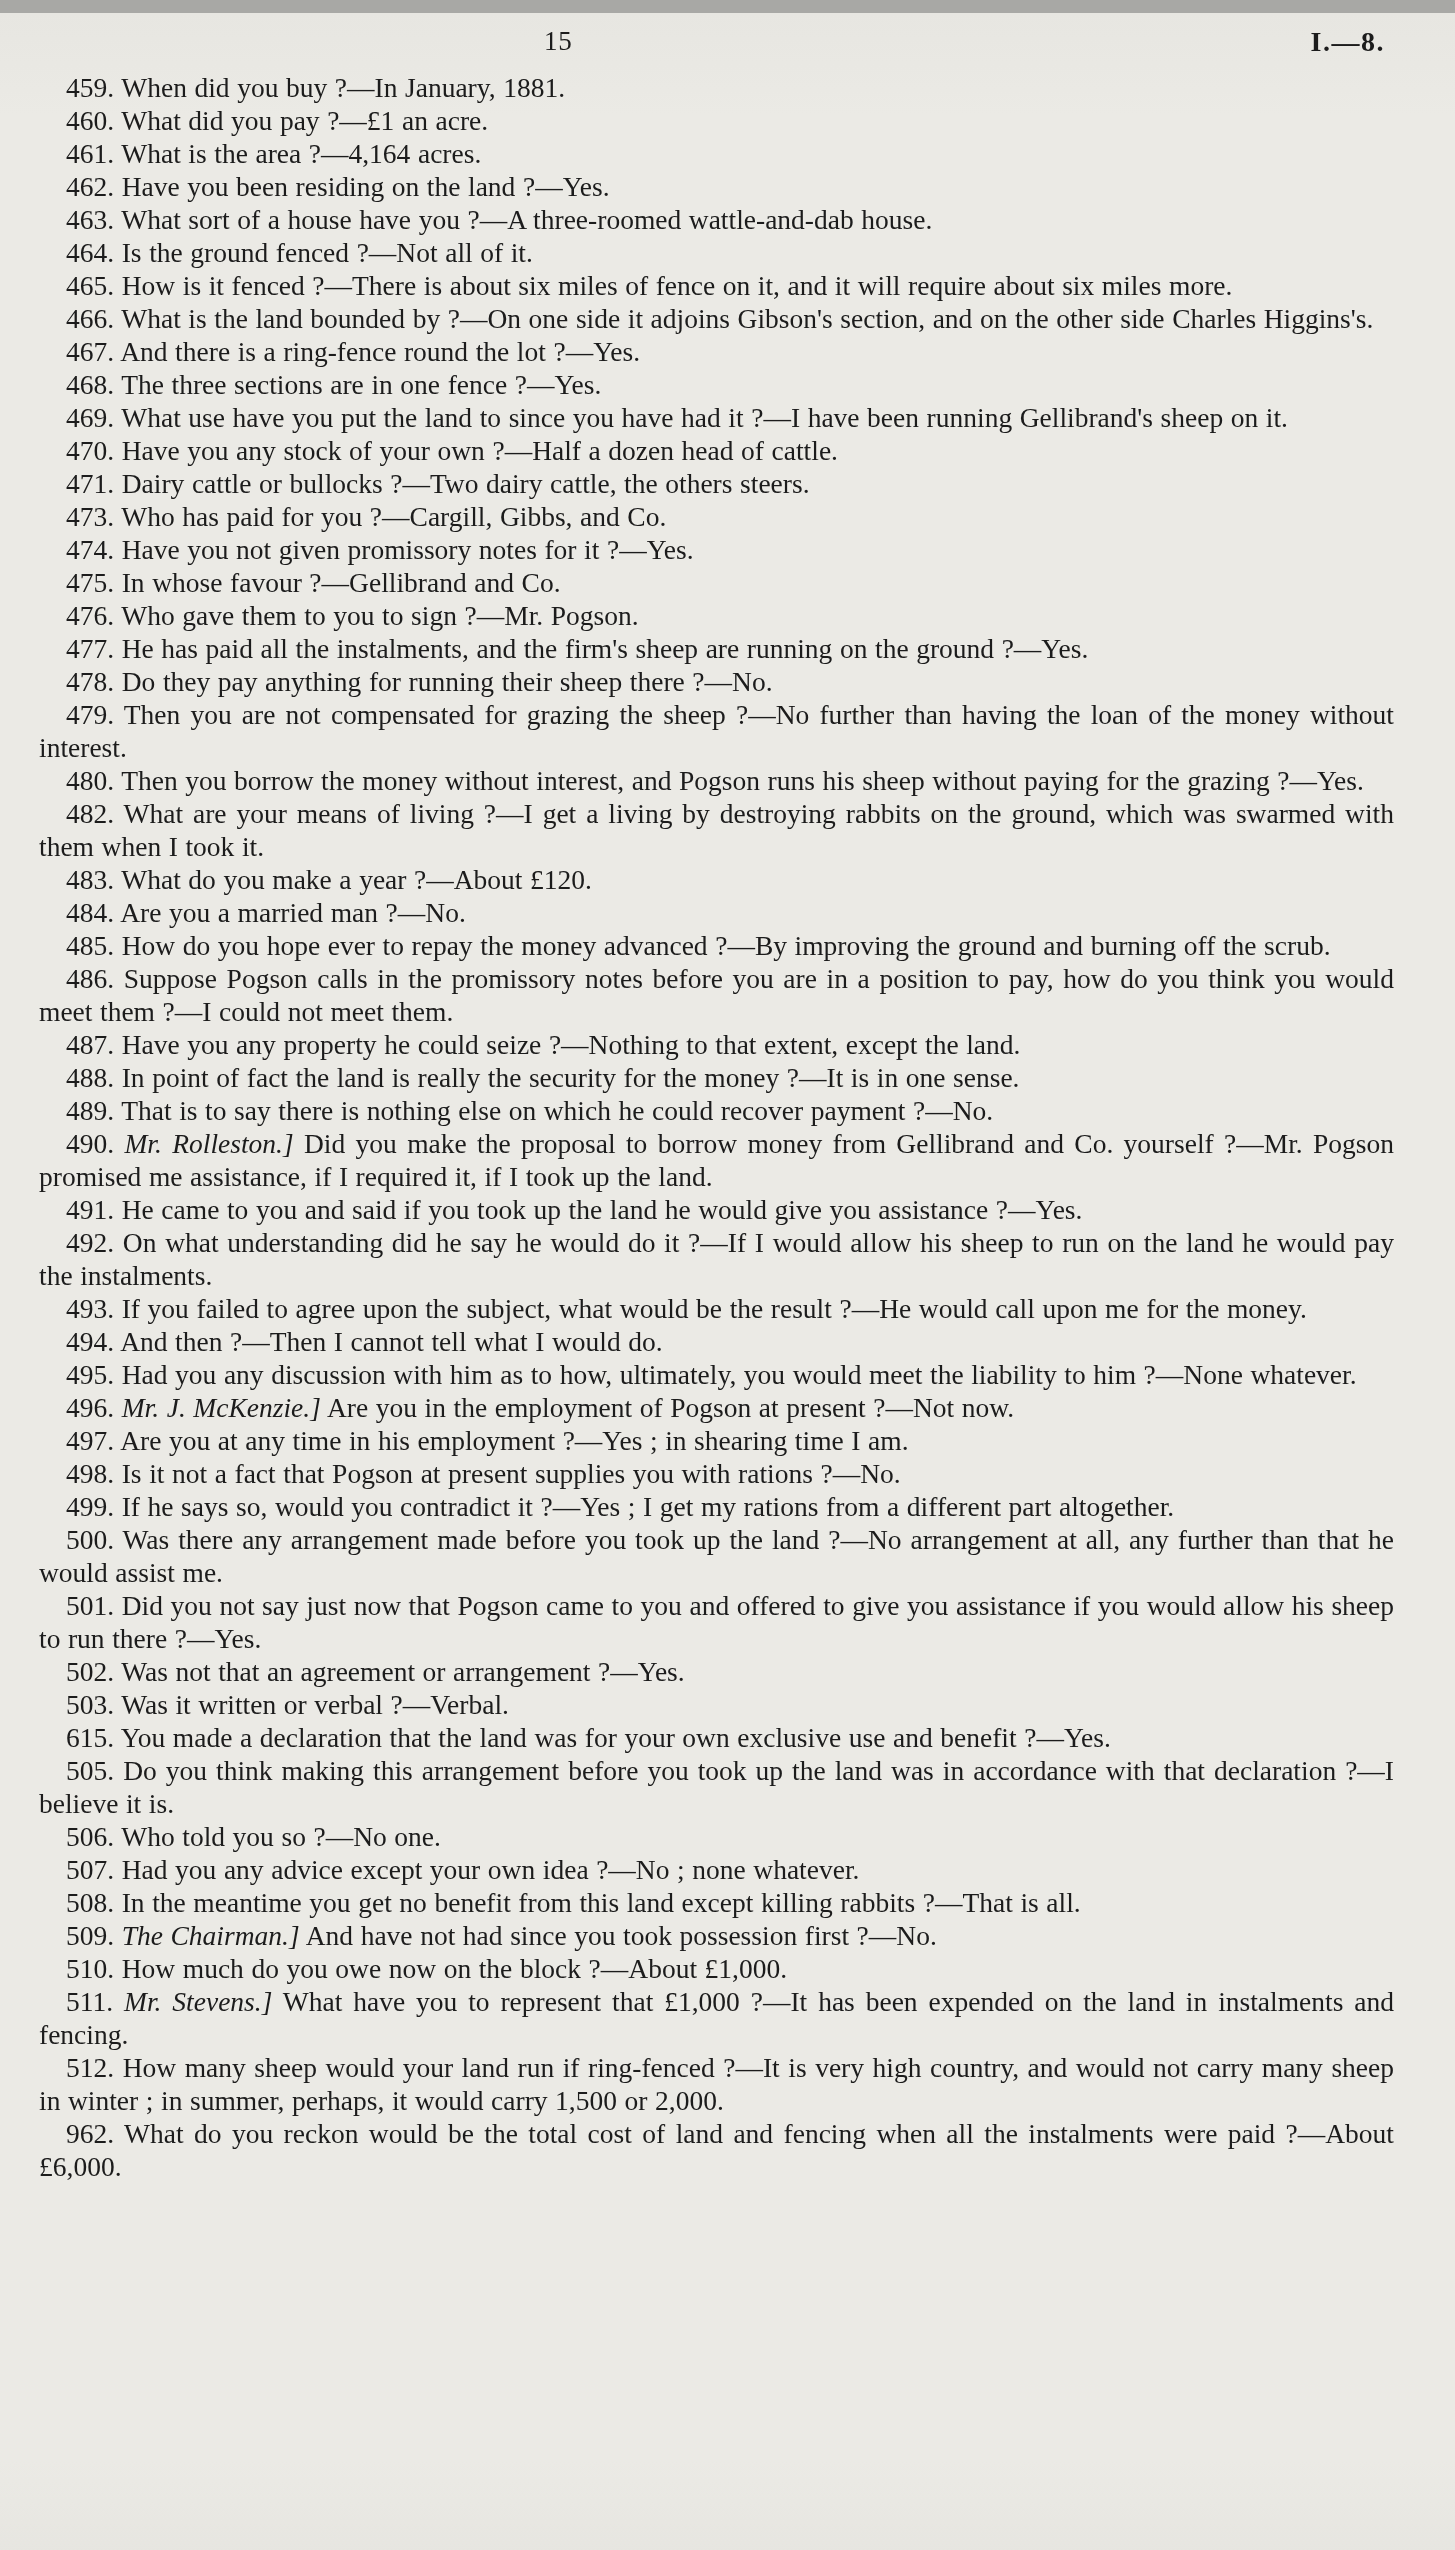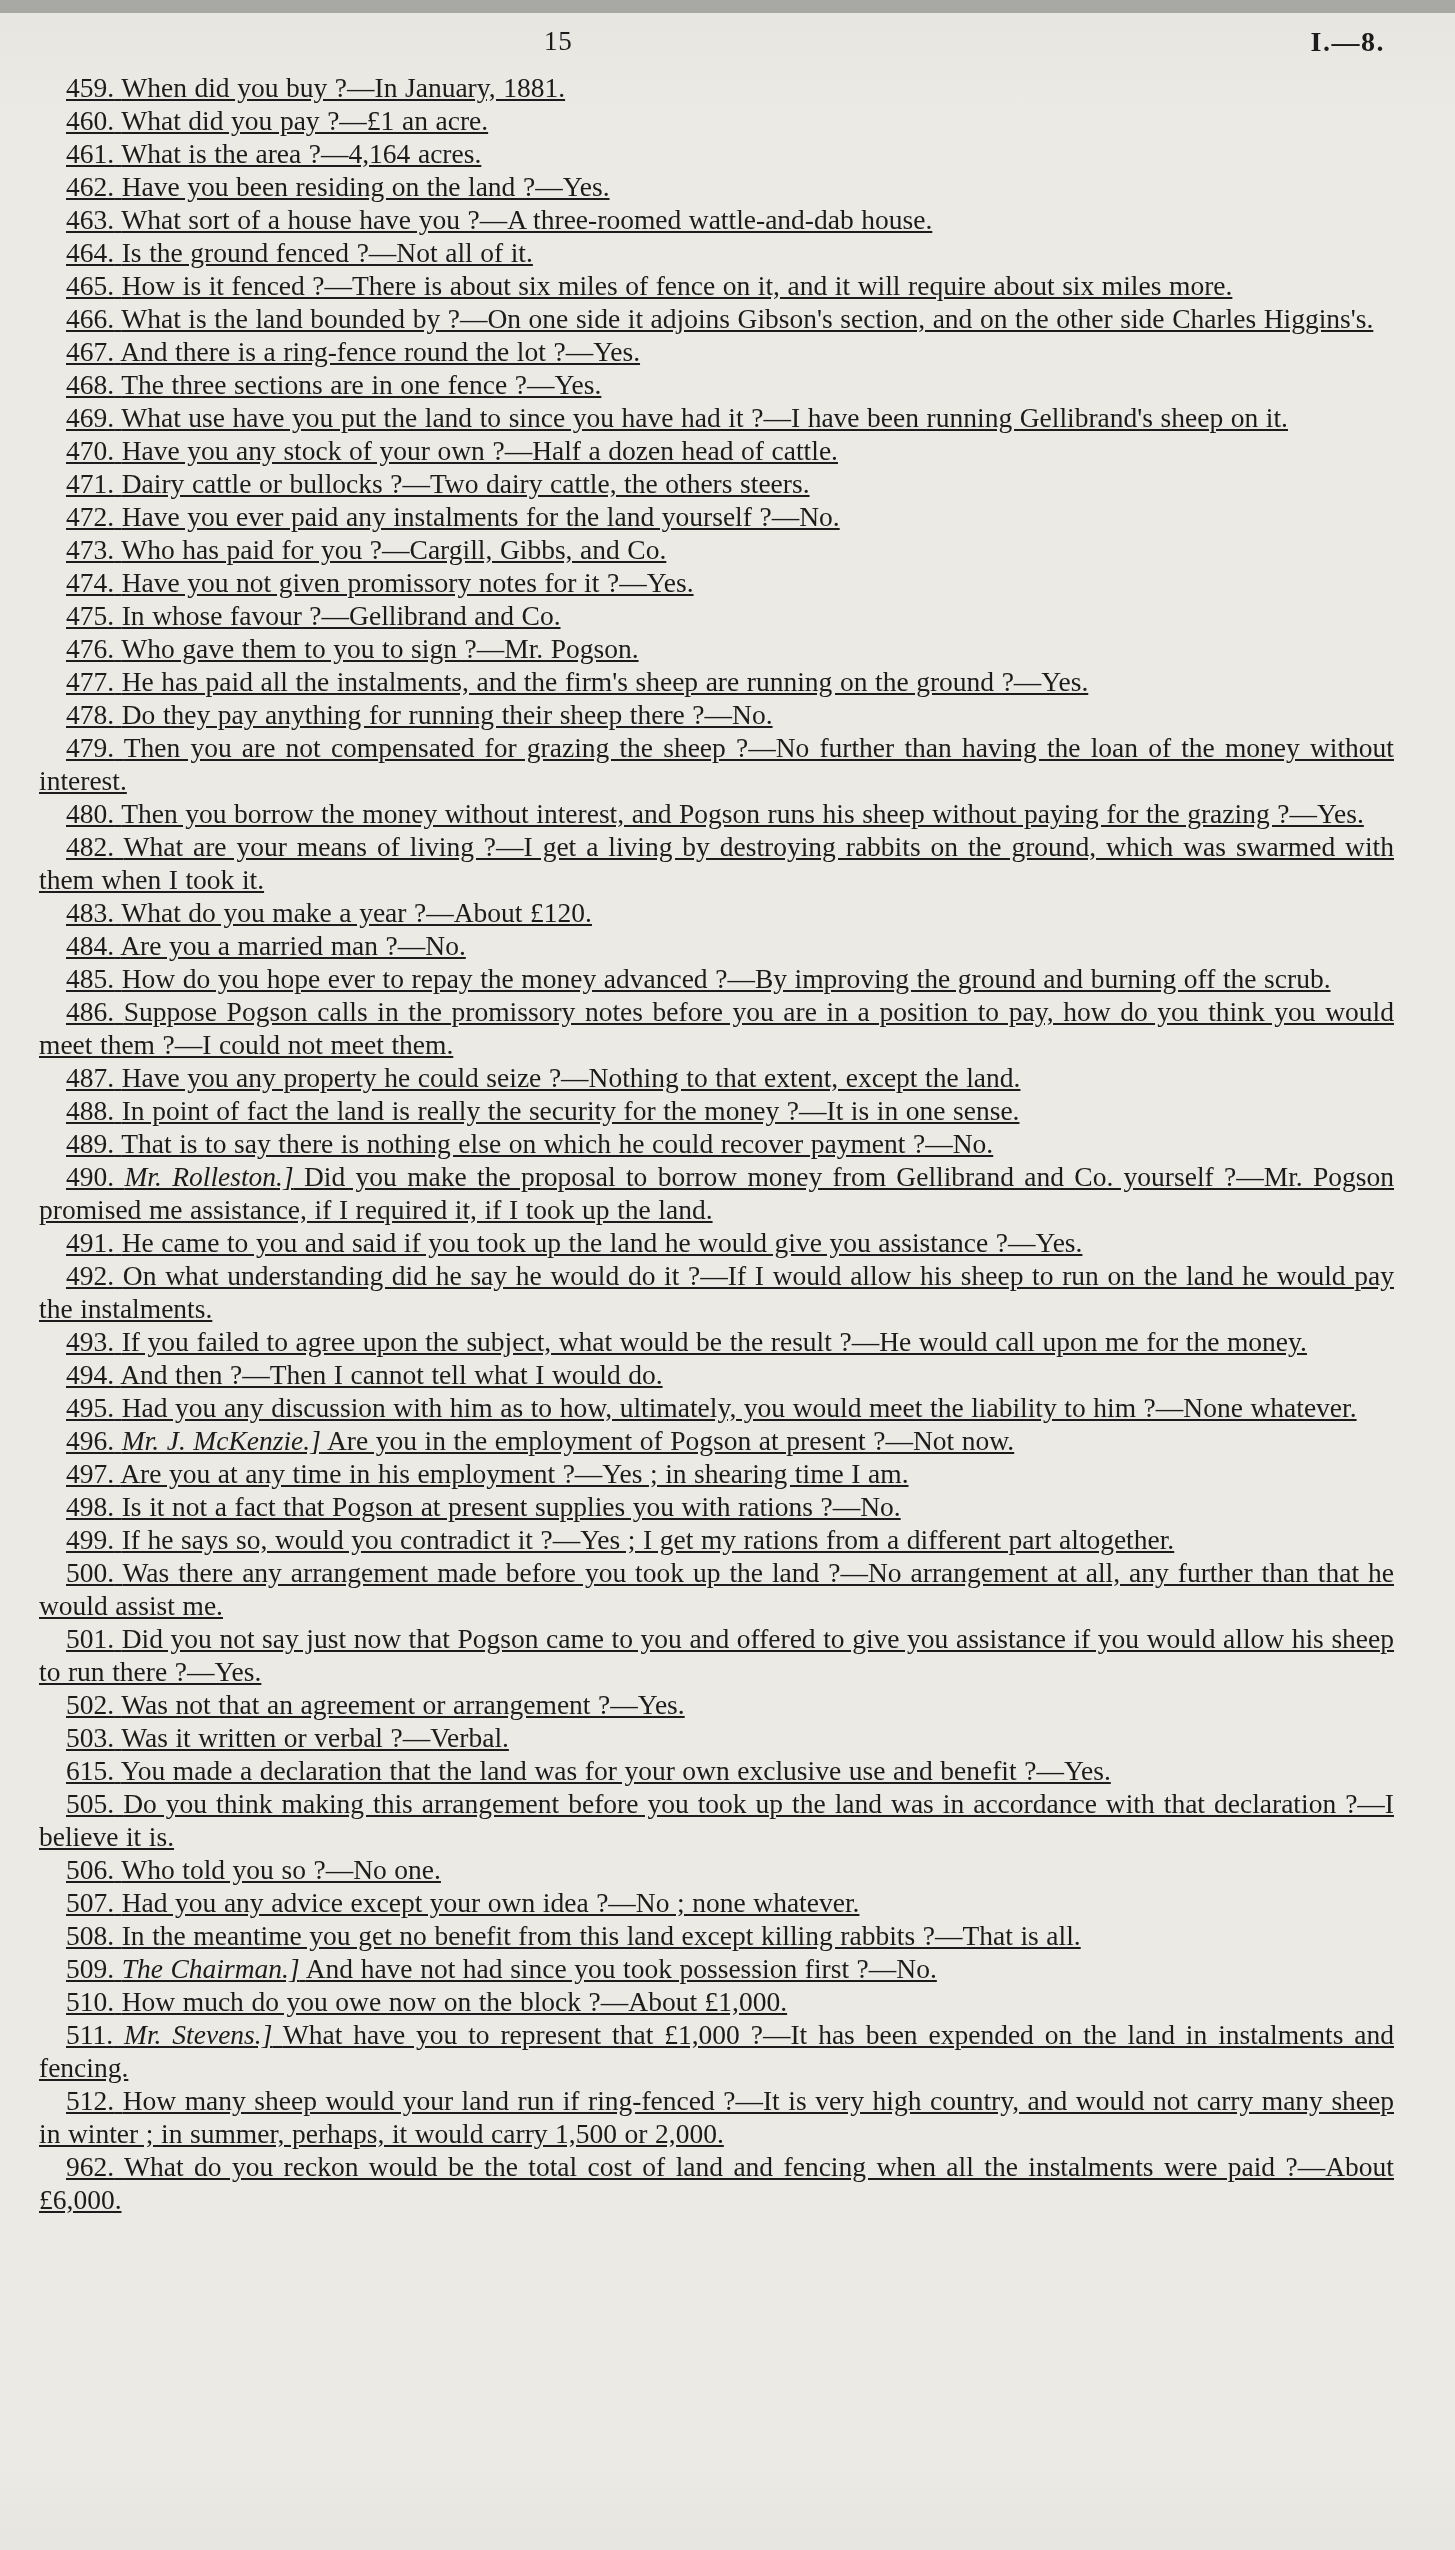--- a/index.html
+++ b/index.html
@@ -39,21 +39,20 @@
     font-size: 28px;
     font-weight: bold;
     letter-spacing: 1.5px;
     text-align: center;
   }
   .content {
     position: absolute;
     top: 58px;
     left: 39px;
     width: 1355px;
-    text-decoration: underline;
   }
   p.qa {
     margin: 0;
     text-indent: 27px;
     text-align: justify;
     font-size: 27.5px;
     line-height: 33px;
     word-spacing: 0.7px;
   }
   p.qa .qnum {
@@ -79,21 +78,20 @@
         <p class="qa"><span class="qnum">462.</span> <span>Have you been residing on the land ?—Yes.</span></p>
         <p class="qa"><span class="qnum">463.</span> <span>What sort of a house have you ?—A three-roomed wattle-and-dab house.</span></p>
         <p class="qa"><span class="qnum">464.</span> <span>Is the ground fenced ?—Not all of it.</span></p>
         <p class="qa"><span class="qnum">465.</span> <span>How is it fenced ?—There is about six miles of fence on it, and it will require about six miles more.</span></p>
         <p class="qa"><span class="qnum">466.</span> <span>What is the land bounded by ?—On one side it adjoins Gibson's section, and on the other side Charles Higgins's.</span></p>
         <p class="qa"><span class="qnum">467.</span> <span>And there is a ring-fence round the lot ?—Yes.</span></p>
         <p class="qa"><span class="qnum">468.</span> <span>The three sections are in one fence ?—Yes.</span></p>
         <p class="qa"><span class="qnum">469.</span> <span>What use have you put the land to since you have had it ?—I have been running Gellibrand's sheep on it.</span></p>
         <p class="qa"><span class="qnum">470.</span> <span>Have you any stock of your own ?—Half a dozen head of cattle.</span></p>
         <p class="qa"><span class="qnum">471.</span> <span>Dairy cattle or bullocks ?—Two dairy cattle, the others steers.</span></p>
-        <p class="qa"><span class="qnum">472.</span> <span>Have you ever paid any instalments for the land yourself ?—No.</span></p>
         <p class="qa"><span class="qnum">473.</span> <span>Who has paid for you ?—Cargill, Gibbs, and Co.</span></p>
         <p class="qa"><span class="qnum">474.</span> <span>Have you not given promissory notes for it ?—Yes.</span></p>
         <p class="qa"><span class="qnum">475.</span> <span>In whose favour ?—Gellibrand and Co.</span></p>
         <p class="qa"><span class="qnum">476.</span> <span>Who gave them to you to sign ?—Mr. Pogson.</span></p>
         <p class="qa"><span class="qnum">477.</span> <span>He has paid all the instalments, and the firm's sheep are running on the ground ?—Yes.</span></p>
         <p class="qa"><span class="qnum">478.</span> <span>Do they pay anything for running their sheep there ?—No.</span></p>
         <p class="qa"><span class="qnum">479.</span> <span>Then you are not compensated for grazing the sheep ?—No further than having the loan of the money without interest.</span></p>
         <p class="qa"><span class="qnum">480.</span> <span>Then you borrow the money without interest, and Pogson runs his sheep without paying for the grazing ?—Yes.</span></p>
         <p class="qa"><span class="qnum">482.</span> <span>What are your means of living ?—I get a living by destroying rabbits on the ground, which was swarmed with them when I took it.</span></p>
         <p class="qa"><span class="qnum">483.</span> <span>What do you make a year ?—About £120.</span></p>

